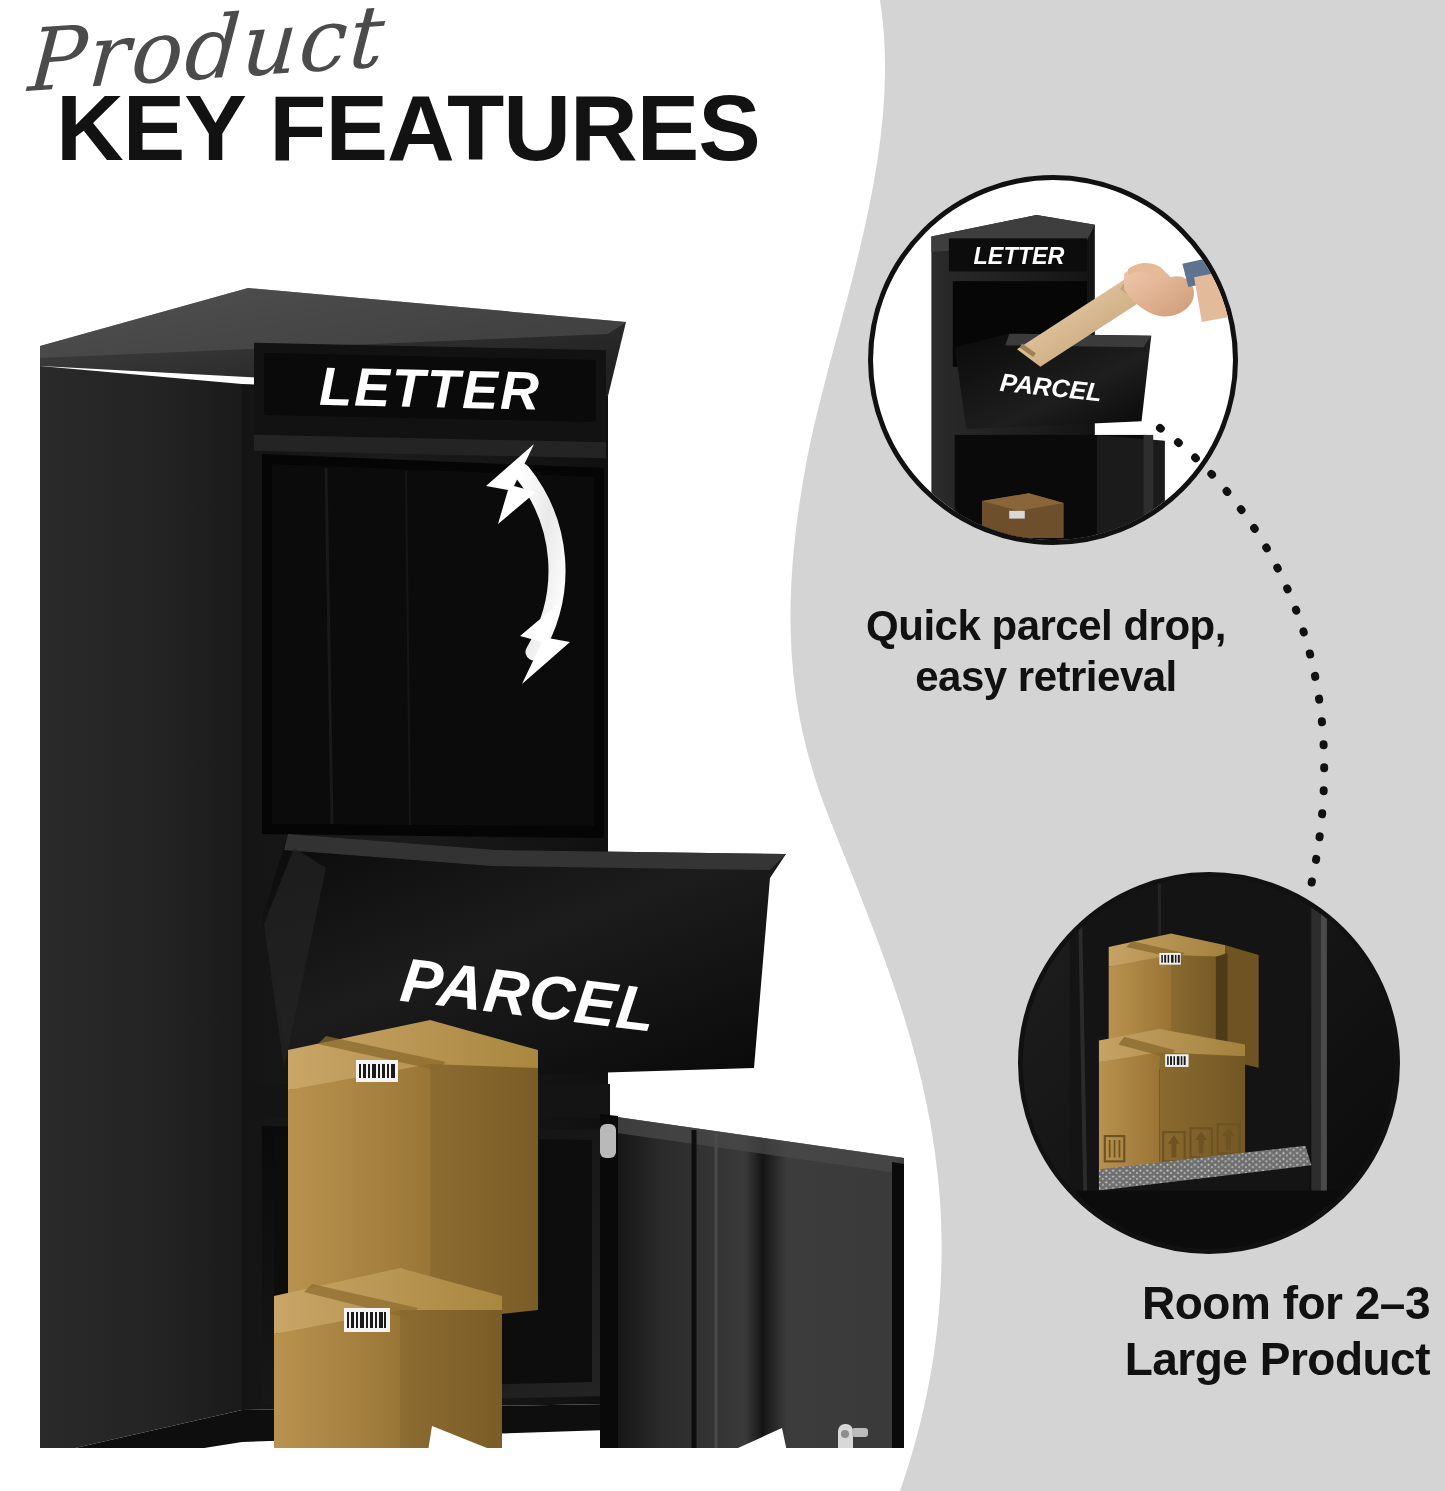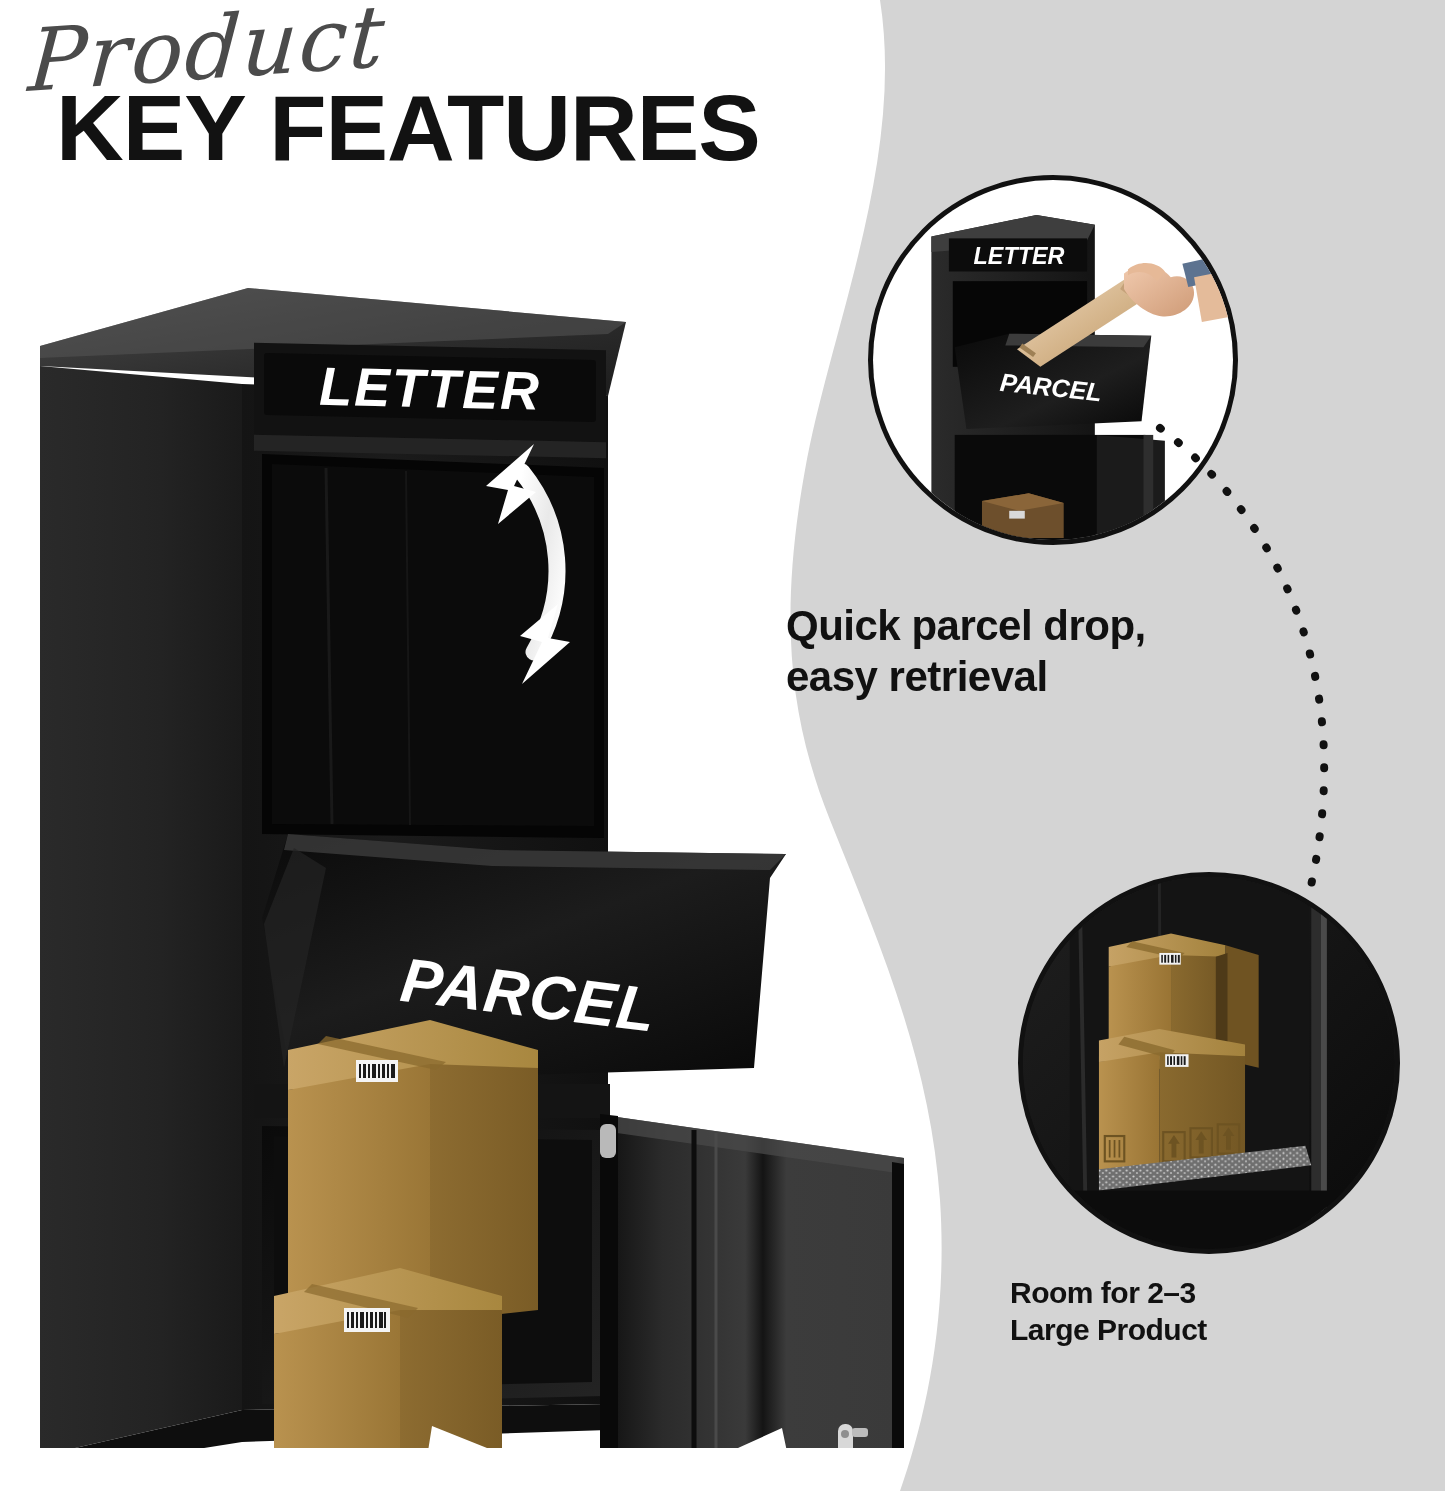--- a/index.html
+++ b/index.html
@@ -98,33 +98,34 @@
   .inset-svg { display: block; width: 100%; height: 100%; }
 
   
   .caption {
     position: absolute;
     font-family: "Liberation Sans", sans-serif;
     font-weight: 700;
     color: #111111;
     line-height: 1.22;
     letter-spacing: -0.5px;
+    text-align: center;
   }
   .caption-top {
     left: 786px;
     top: 600px;
     width: 520px;
     font-size: 42px;
   }
   .caption-bottom {
     left: 1010px;
     top: 1275px;
     width: 420px;
-    font-size: 30px;
-    text-align: left;
+    font-size: 46px;
+    text-align: right;
   }
 
   
   .connector {
     position: absolute;
     left: 1150px;
     top: 420px;
     width: 260px;
     height: 500px;
     pointer-events: none;

